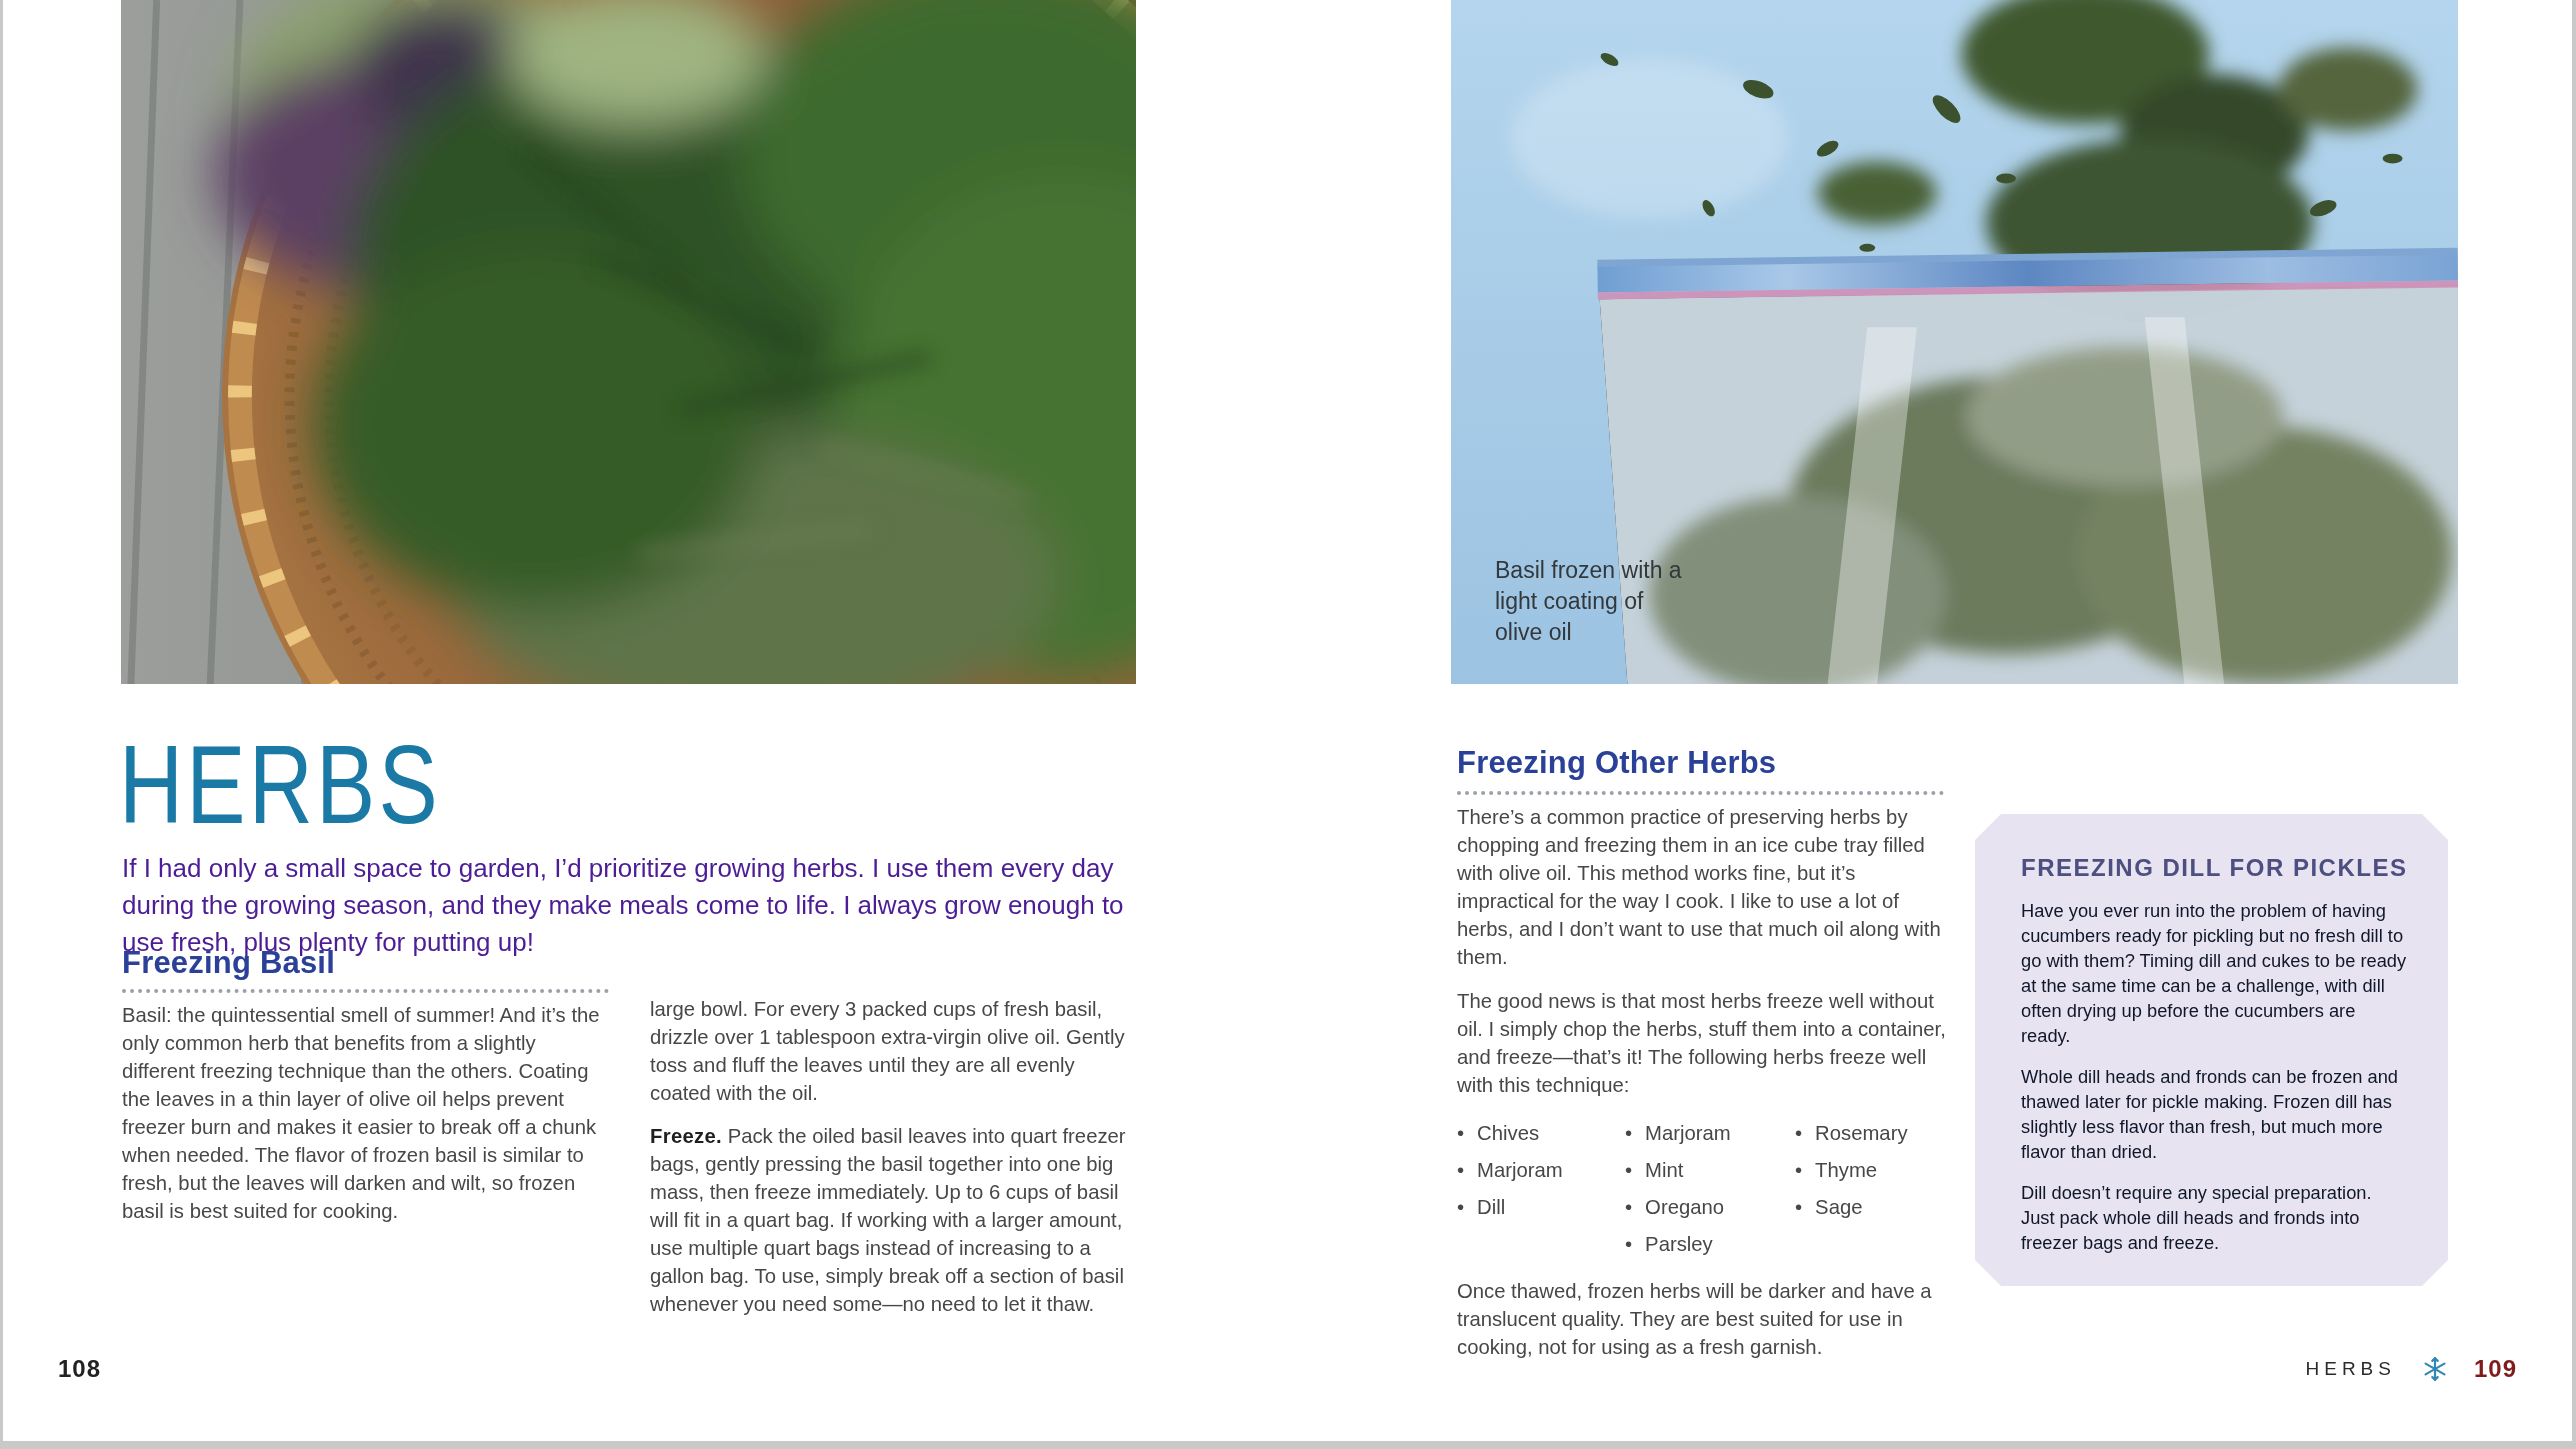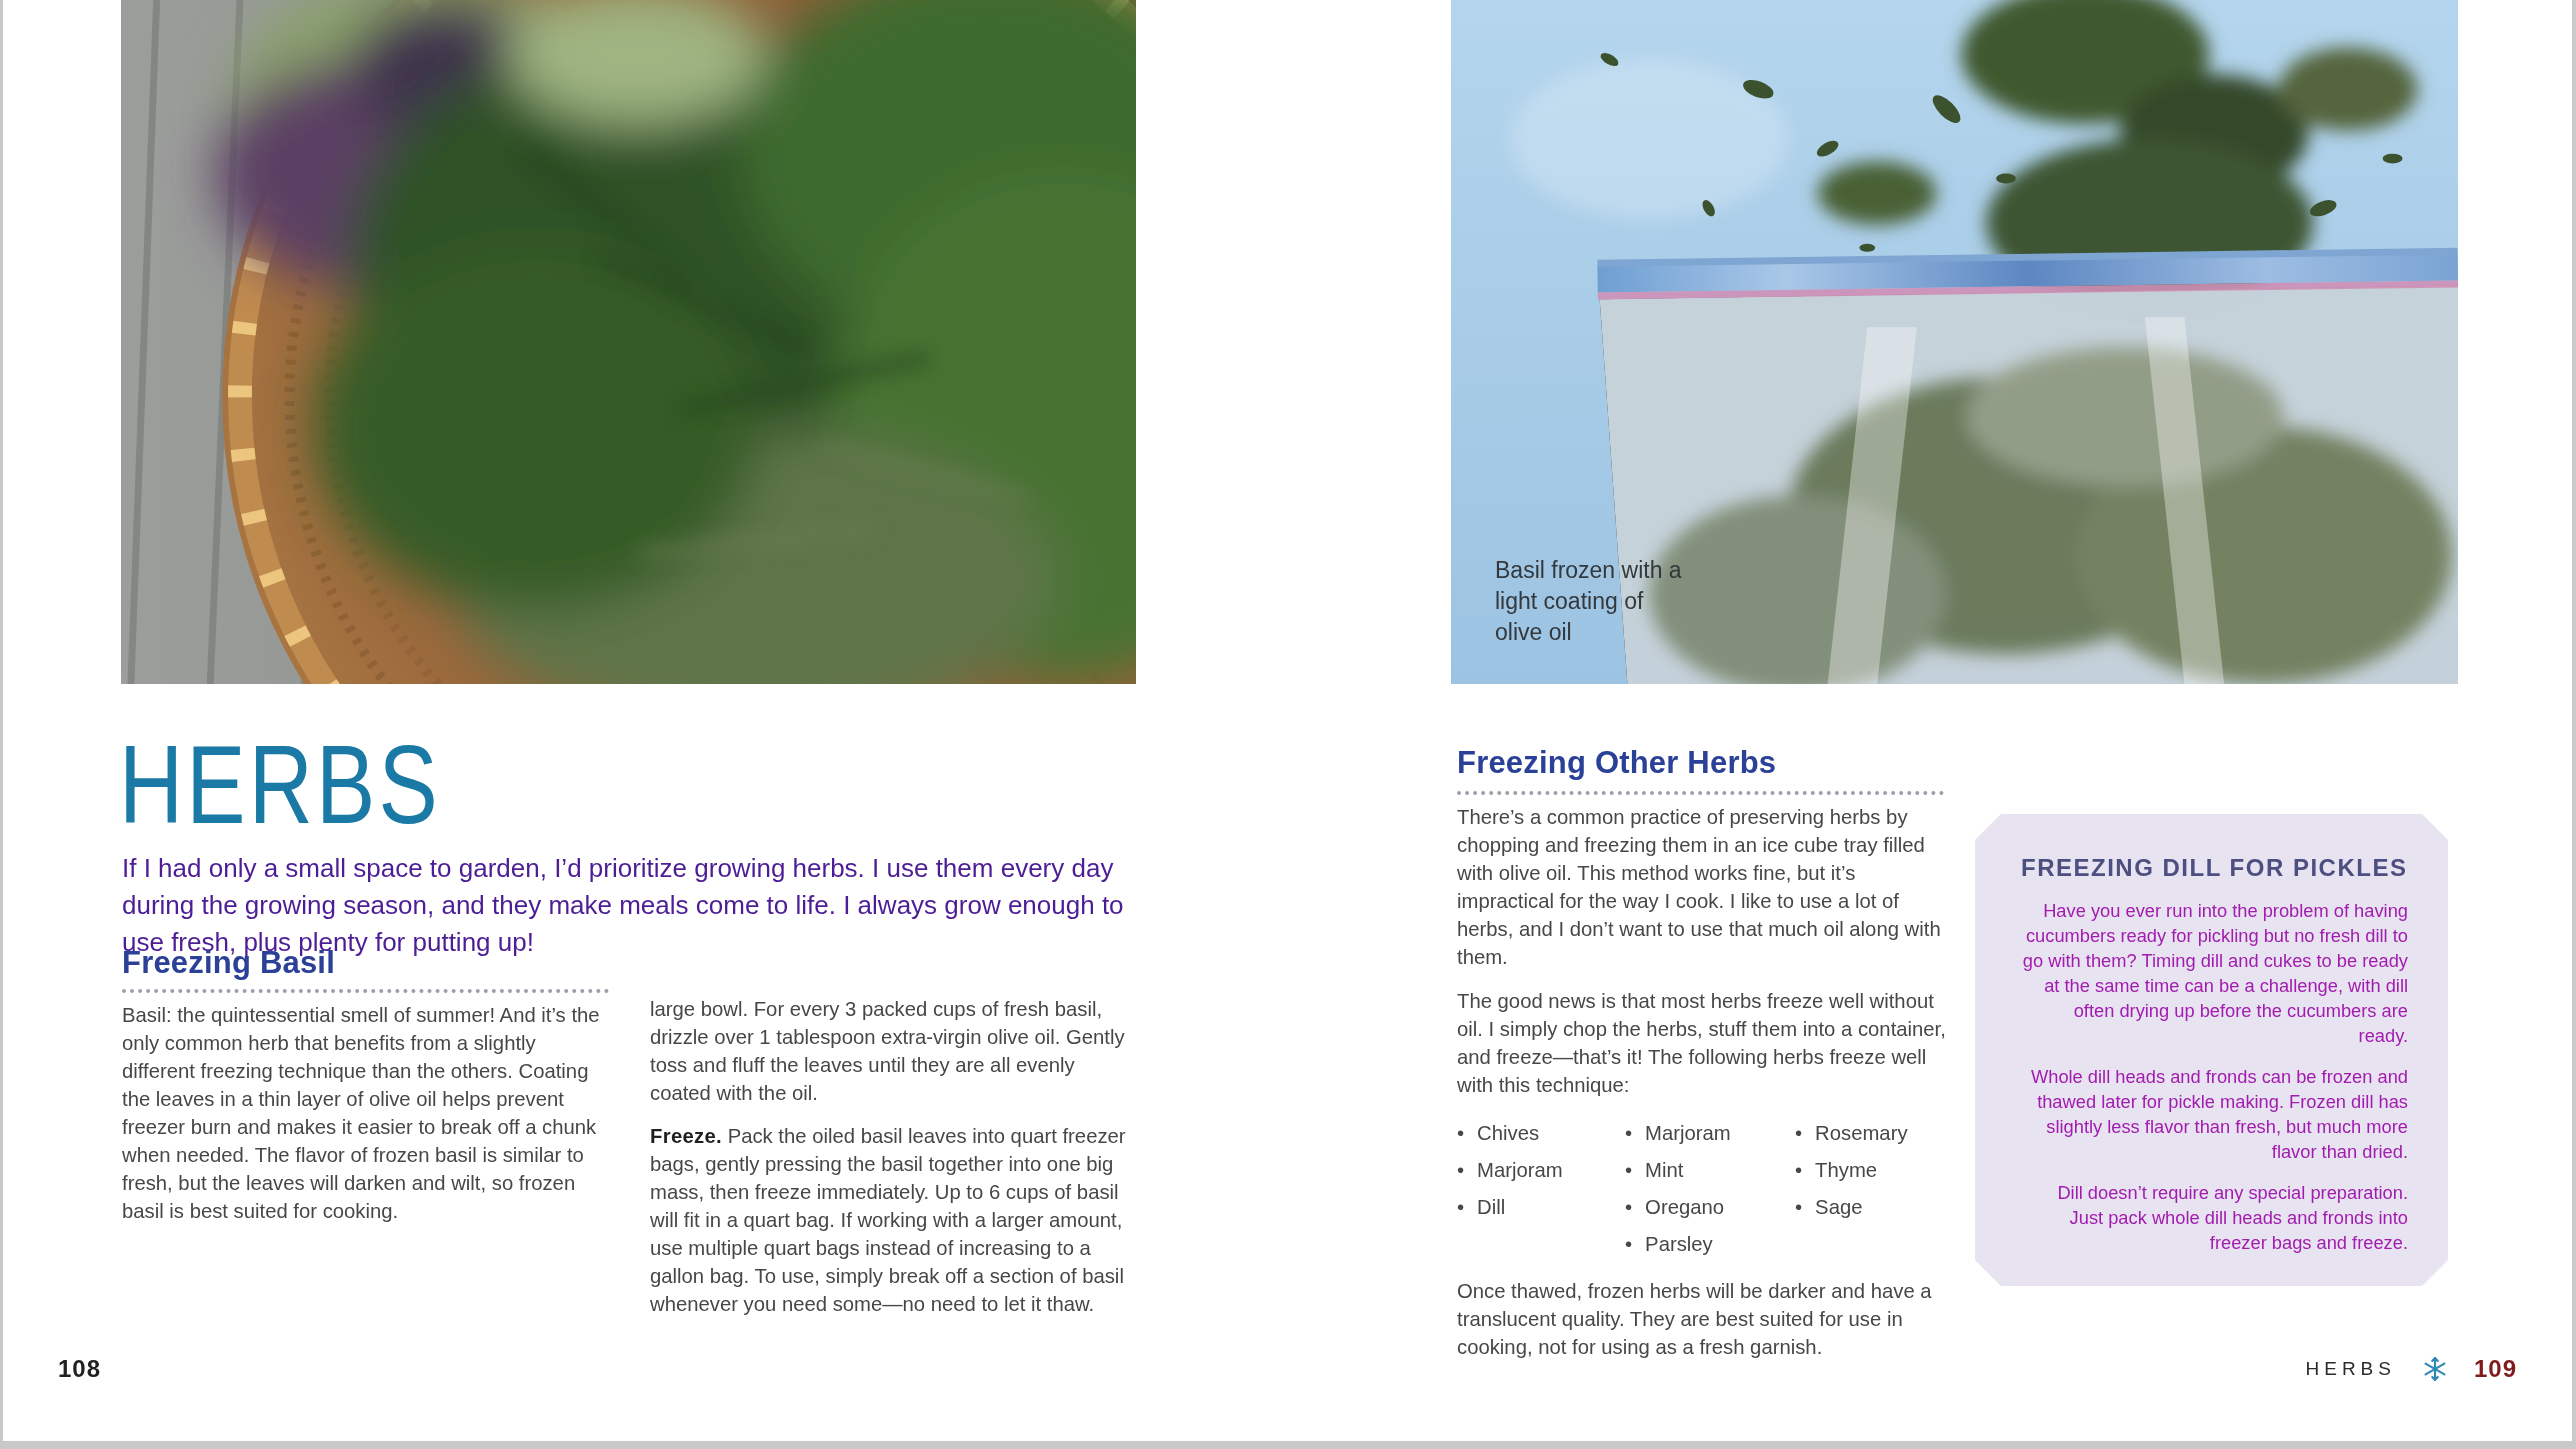--- a/index.html
+++ b/index.html
@@ -45,21 +45,21 @@
   .herb-col-3{width:159px;}
   .herb-item{line-height:37px;}
   .herb-item::before{content:"•";margin-right:13px;color:#474747;}
 
   
   .dill-box{position:absolute;left:1972px;top:814px;width:473px;height:472px;
             background:#e8e3f1;box-sizing:border-box;padding:40px 40px 0 46px;
             clip-path:polygon(26px 0,calc(100% - 26px) 0,100% 26px,100% calc(100% - 26px),
                       calc(100% - 26px) 100%,26px 100%,0 calc(100% - 26px),0 26px);}
   .dill-head{font-size:24px;font-weight:700;letter-spacing:1.5px;color:#4c4f80;margin:0 0 16px 0;}
-  .dill-box p{margin:0 0 16px 0;font-size:18.3px;line-height:25px;font-weight:500;color:#a21caf;text-align:right;}
+  .dill-box p{margin:0 0 16px 0;font-size:18.3px;line-height:25px;font-weight:500;color:#0f172a;}
 
   
   .pagenum{position:absolute;top:1355px;font-size:24px;font-weight:700;color:#222;letter-spacing:1px;}
   .pagenum-left{left:55px;}
   .footer-right{position:absolute;top:1355px;right:55px;display:flex;align-items:center;gap:26px;}
   .running-head{font-size:19px;font-weight:500;letter-spacing:5px;color:#2b2b2b;}
   .pagenum-right{font-size:24px;font-weight:700;color:#7f1d1d;letter-spacing:1px;}
   .snowflake{width:26px;height:26px;display:block;}
 </style>
 </head>

